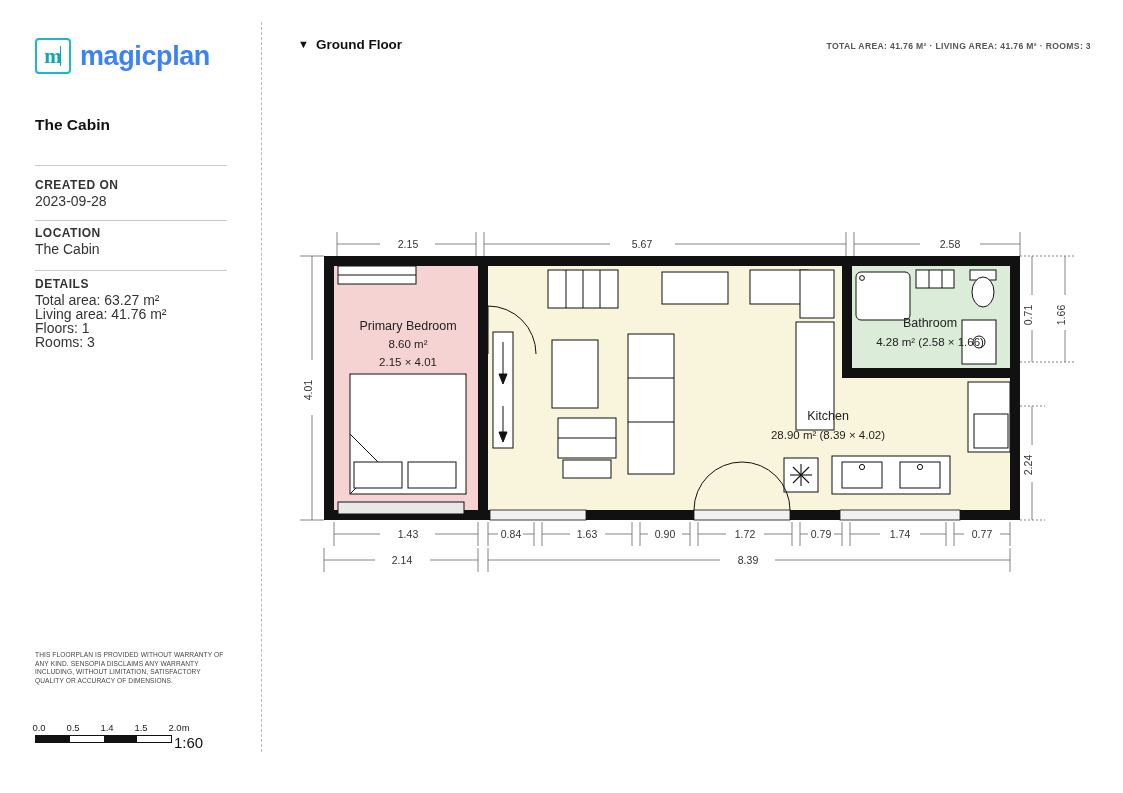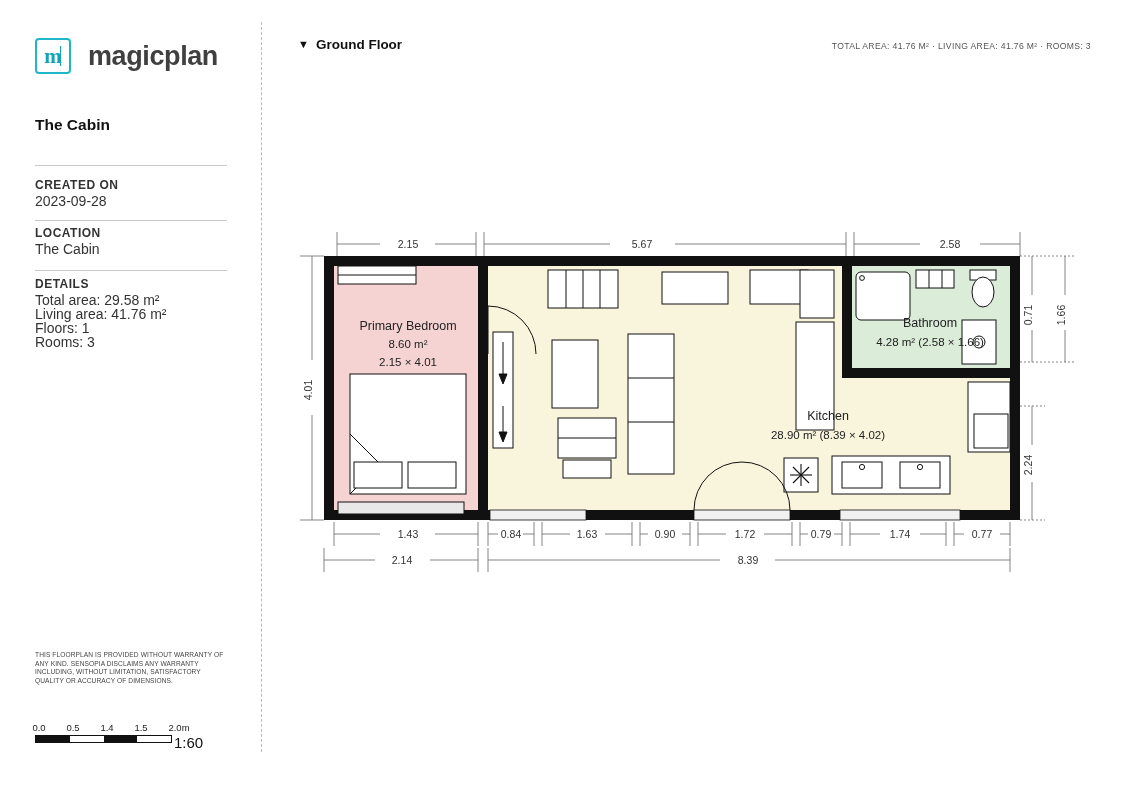--- a/index.html
+++ b/index.html
@@ -60,23 +60,22 @@
   .logo-mark .bar {
     position: absolute;
     margin-left: 15px;
     width: 1.5px;
     height: 20px;
     background: #12a4b8;
   }
   .logo-text {
     font-size: 27px;
     font-weight: bold;
-    color: #404040;
+    color: #3b82f6;
     letter-spacing: -0.4px;
-    margin-left: 8px;
   }
 
   .project-title {
     position: absolute;
     left: 35px;
     top: 116px;
     font-size: 15.5px;
     font-weight: bold;
     color: #111;
   }
@@ -172,21 +171,21 @@
   }
   .caret {
     font-size: 11px;
     line-height: 1;
   }
   #areas-summary {
     position: absolute;
     right: 32px;
     top: 41px;
     font-size: 8.6px;
-    font-weight: normal;
+    font-weight: bold;
     letter-spacing: 0.35px;
     color: #555;
     text-transform: uppercase;
   }
 
   
   #plan {
     position: absolute;
     left: 280px;
     top: 210px;
@@ -234,21 +233,21 @@
 
   <div class="meta-rule" style="top:220px;"></div>
   <div class="meta-block" style="top:226px;">
     <div class="meta-label">LOCATION</div>
     <div class="meta-value">The Cabin</div>
   </div>
 
   <div class="meta-rule" style="top:270px;"></div>
   <div class="meta-block" style="top:277px;">
     <div class="meta-label">DETAILS</div>
-    <div class="meta-value">Total area: 29.58 m²</div>
+    <div class="meta-value">Total area: 63.27 m²</div>
     <div class="meta-value">Living area: 41.76 m²</div>
     <div class="meta-value">Floors: 1</div>
     <div class="meta-value">Rooms: 3</div>
   </div>
 
   <div class="disclaimer">THIS FLOORPLAN IS PROVIDED WITHOUT WARRANTY OF ANY KIND. SENSOPIA DISCLAIMS ANY WARRANTY INCLUDING, WITHOUT LIMITATION, SATISFACTORY QUALITY OR ACCURACY OF DIMENSIONS.</div>
 
   <div class="scalebar">
     <div class="scale-nums">
       <span style="left:4px;">0.0</span>

